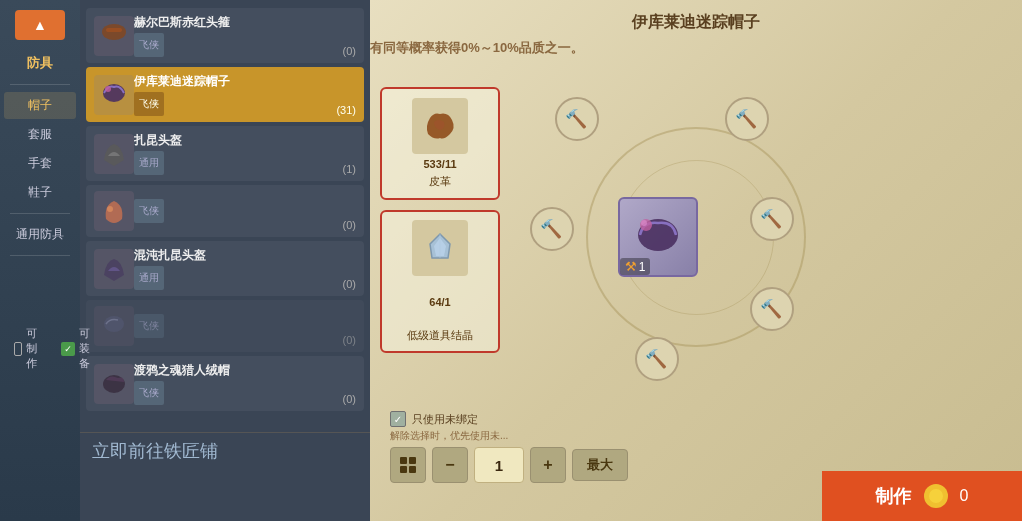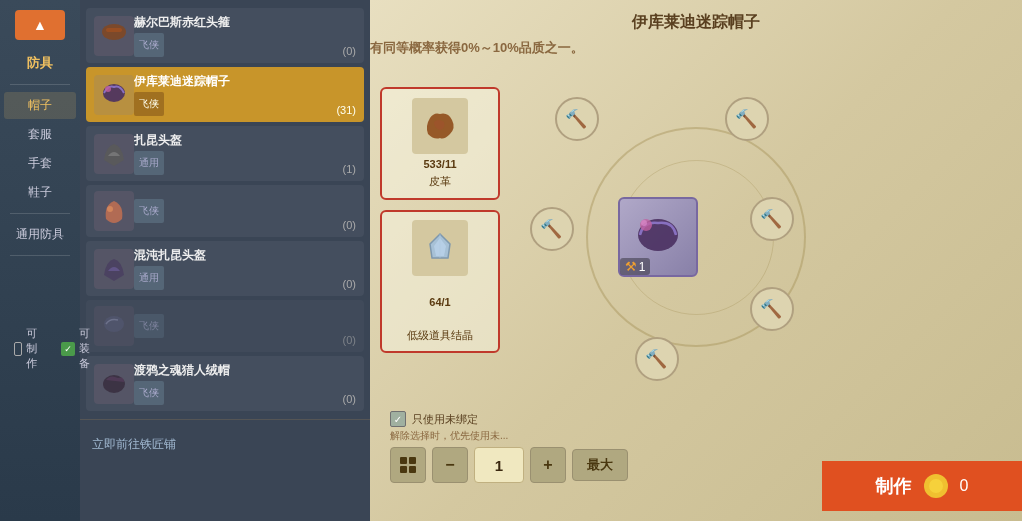--- a/index.html
+++ b/index.html
@@ -234,21 +234,21 @@
       align-items: center;
       justify-content: center;
       cursor: pointer;
       color: #4a3810;
     }
 
     
     .craft-button-area {
       position: absolute;
       right: 0;
-      bottom: 10px;
+      bottom: 0;
       width: 200px;
       height: 50px;
       background: #e05020;
       display: flex;
       align-items: center;
       justify-content: center;
       gap: 12px;
       cursor: pointer;
     }
     .craft-btn-label {
@@ -285,24 +285,24 @@
       pointer-events: none;
       z-index: 5;
     }
 
     
     .forge-link {
       position: absolute;
       left: 80px;
       bottom: 52px;
       width: 290px;
-      padding: 16px 12px;
+      padding: 6px 12px;
       background: #3a4555;
       color: #a0b8d0;
-      font-size: 12px;
+      font-size: 18px;
       cursor: pointer;
       border-top: 1px solid #555;
     }
   </style>
 </head>
 <body>
 
 <div class="sidebar">
   <div class="sidebar-top-arrow">▲</div>
   <div class="sidebar-section-title">防具</div>

